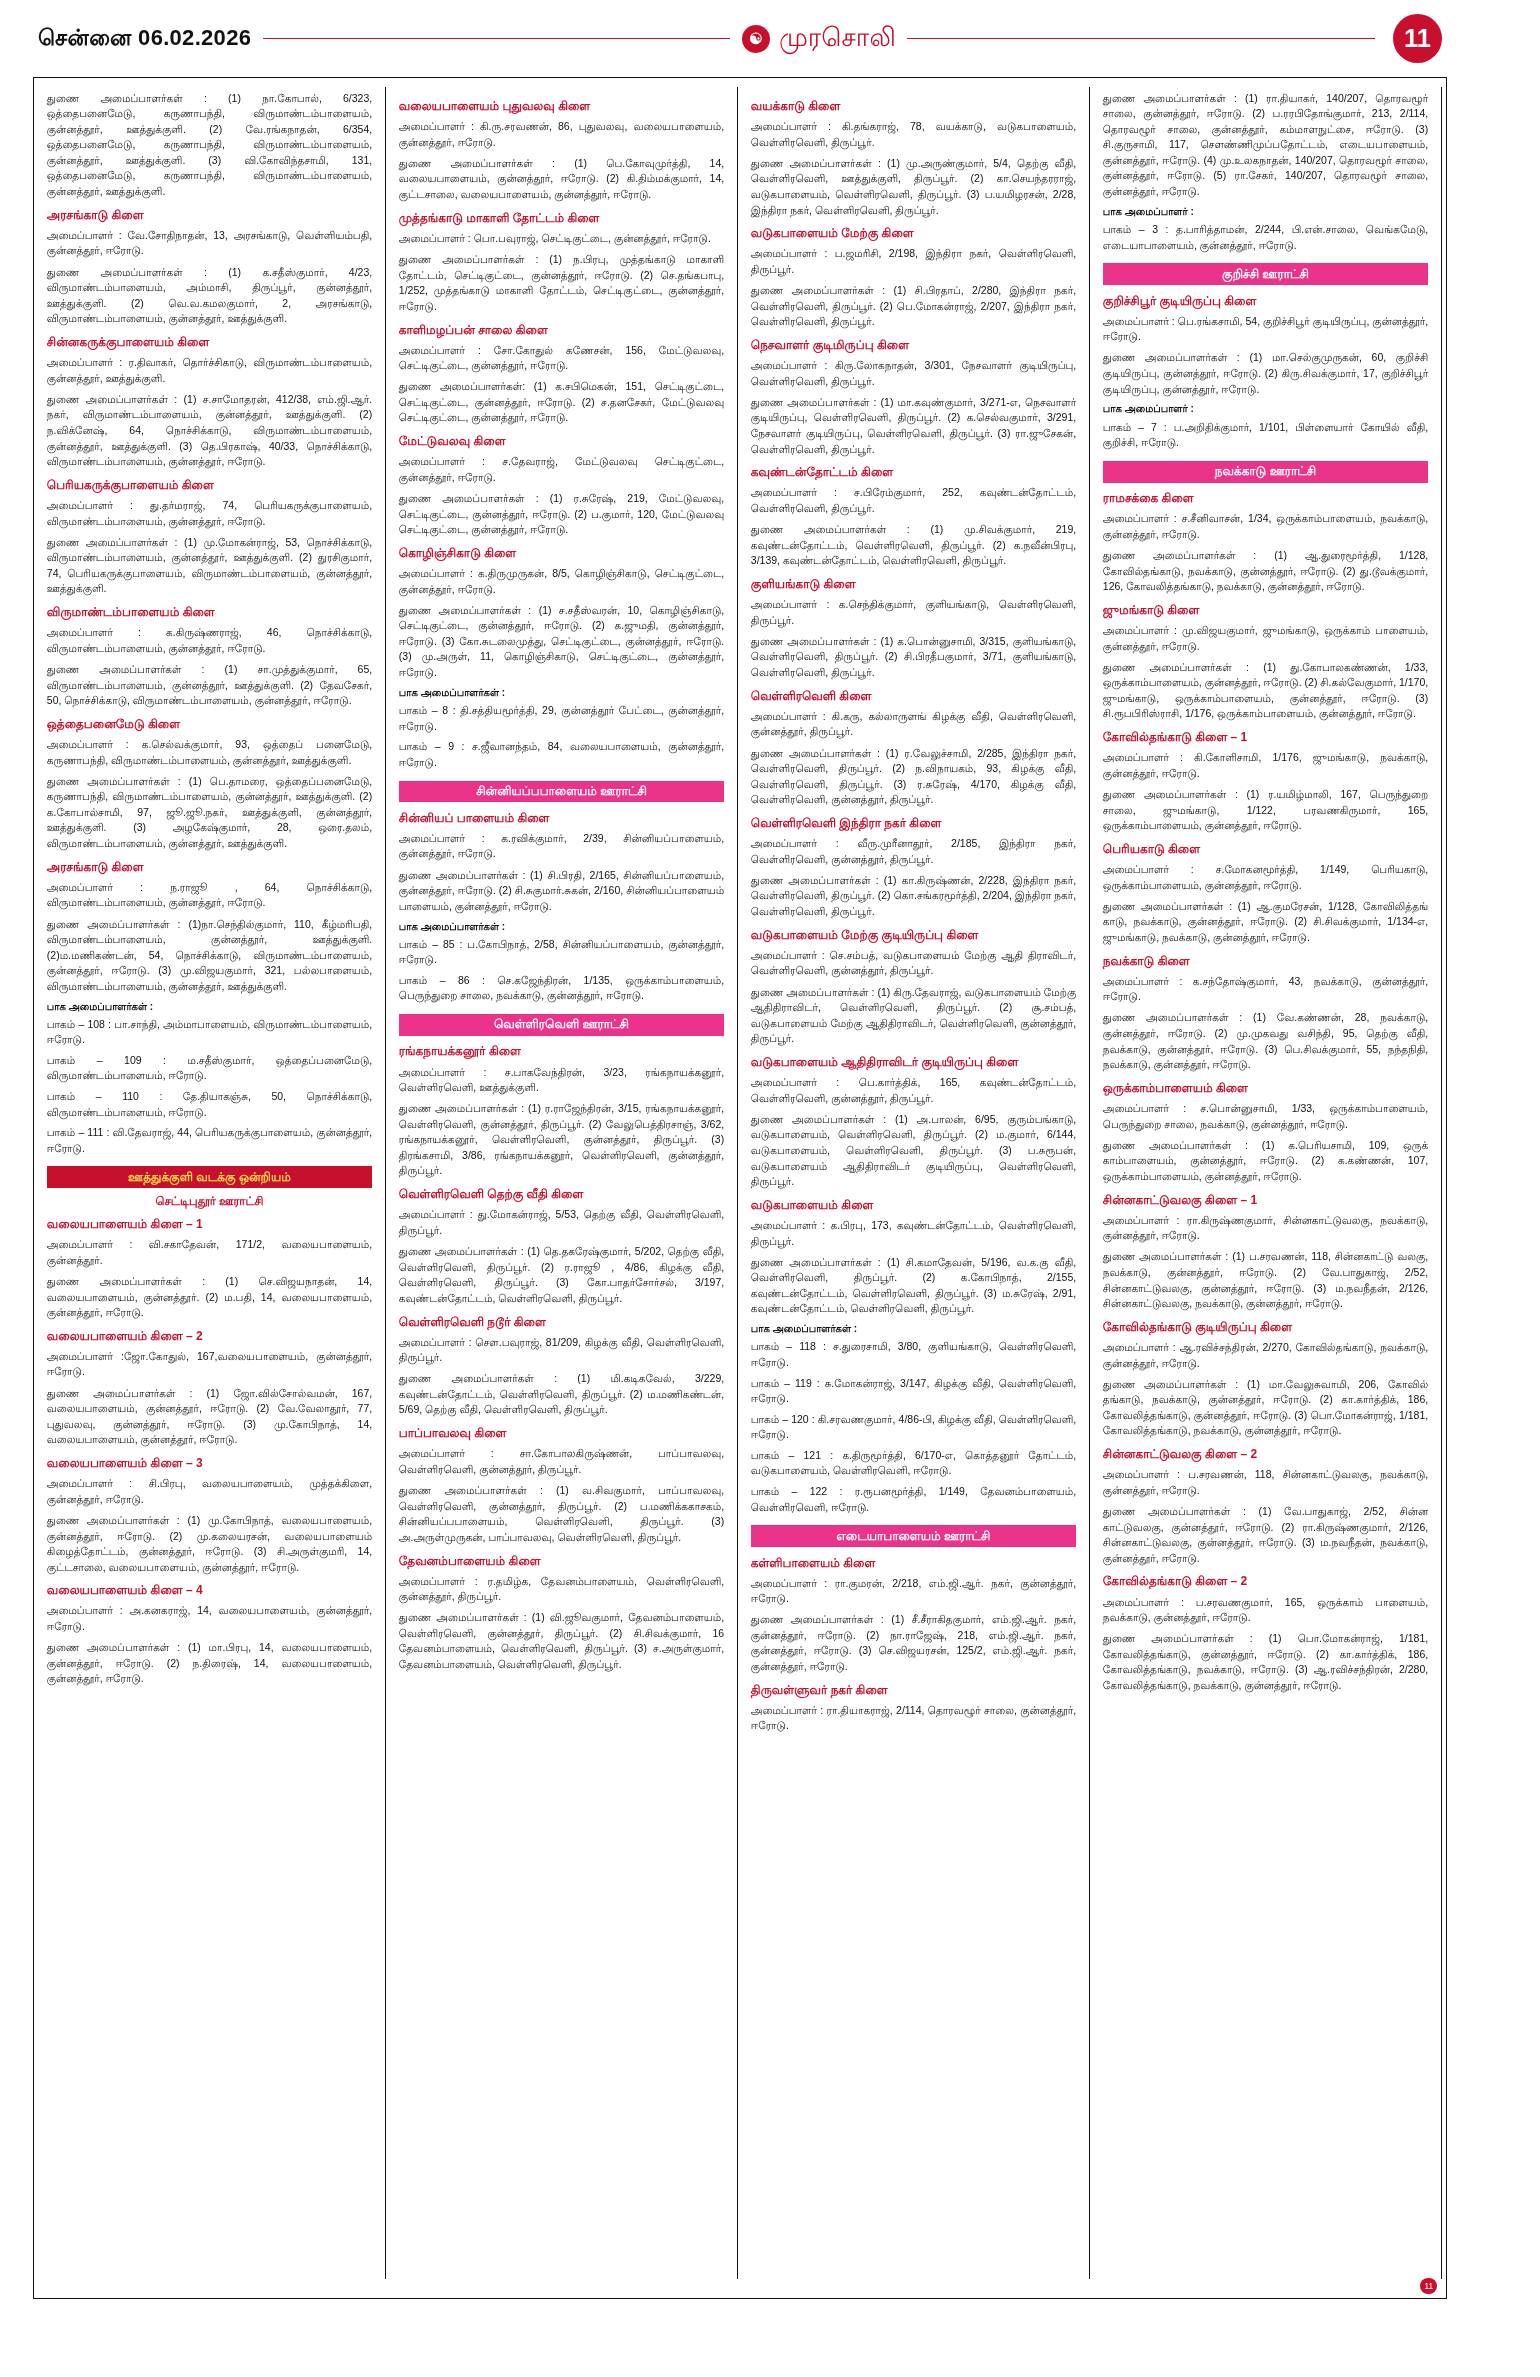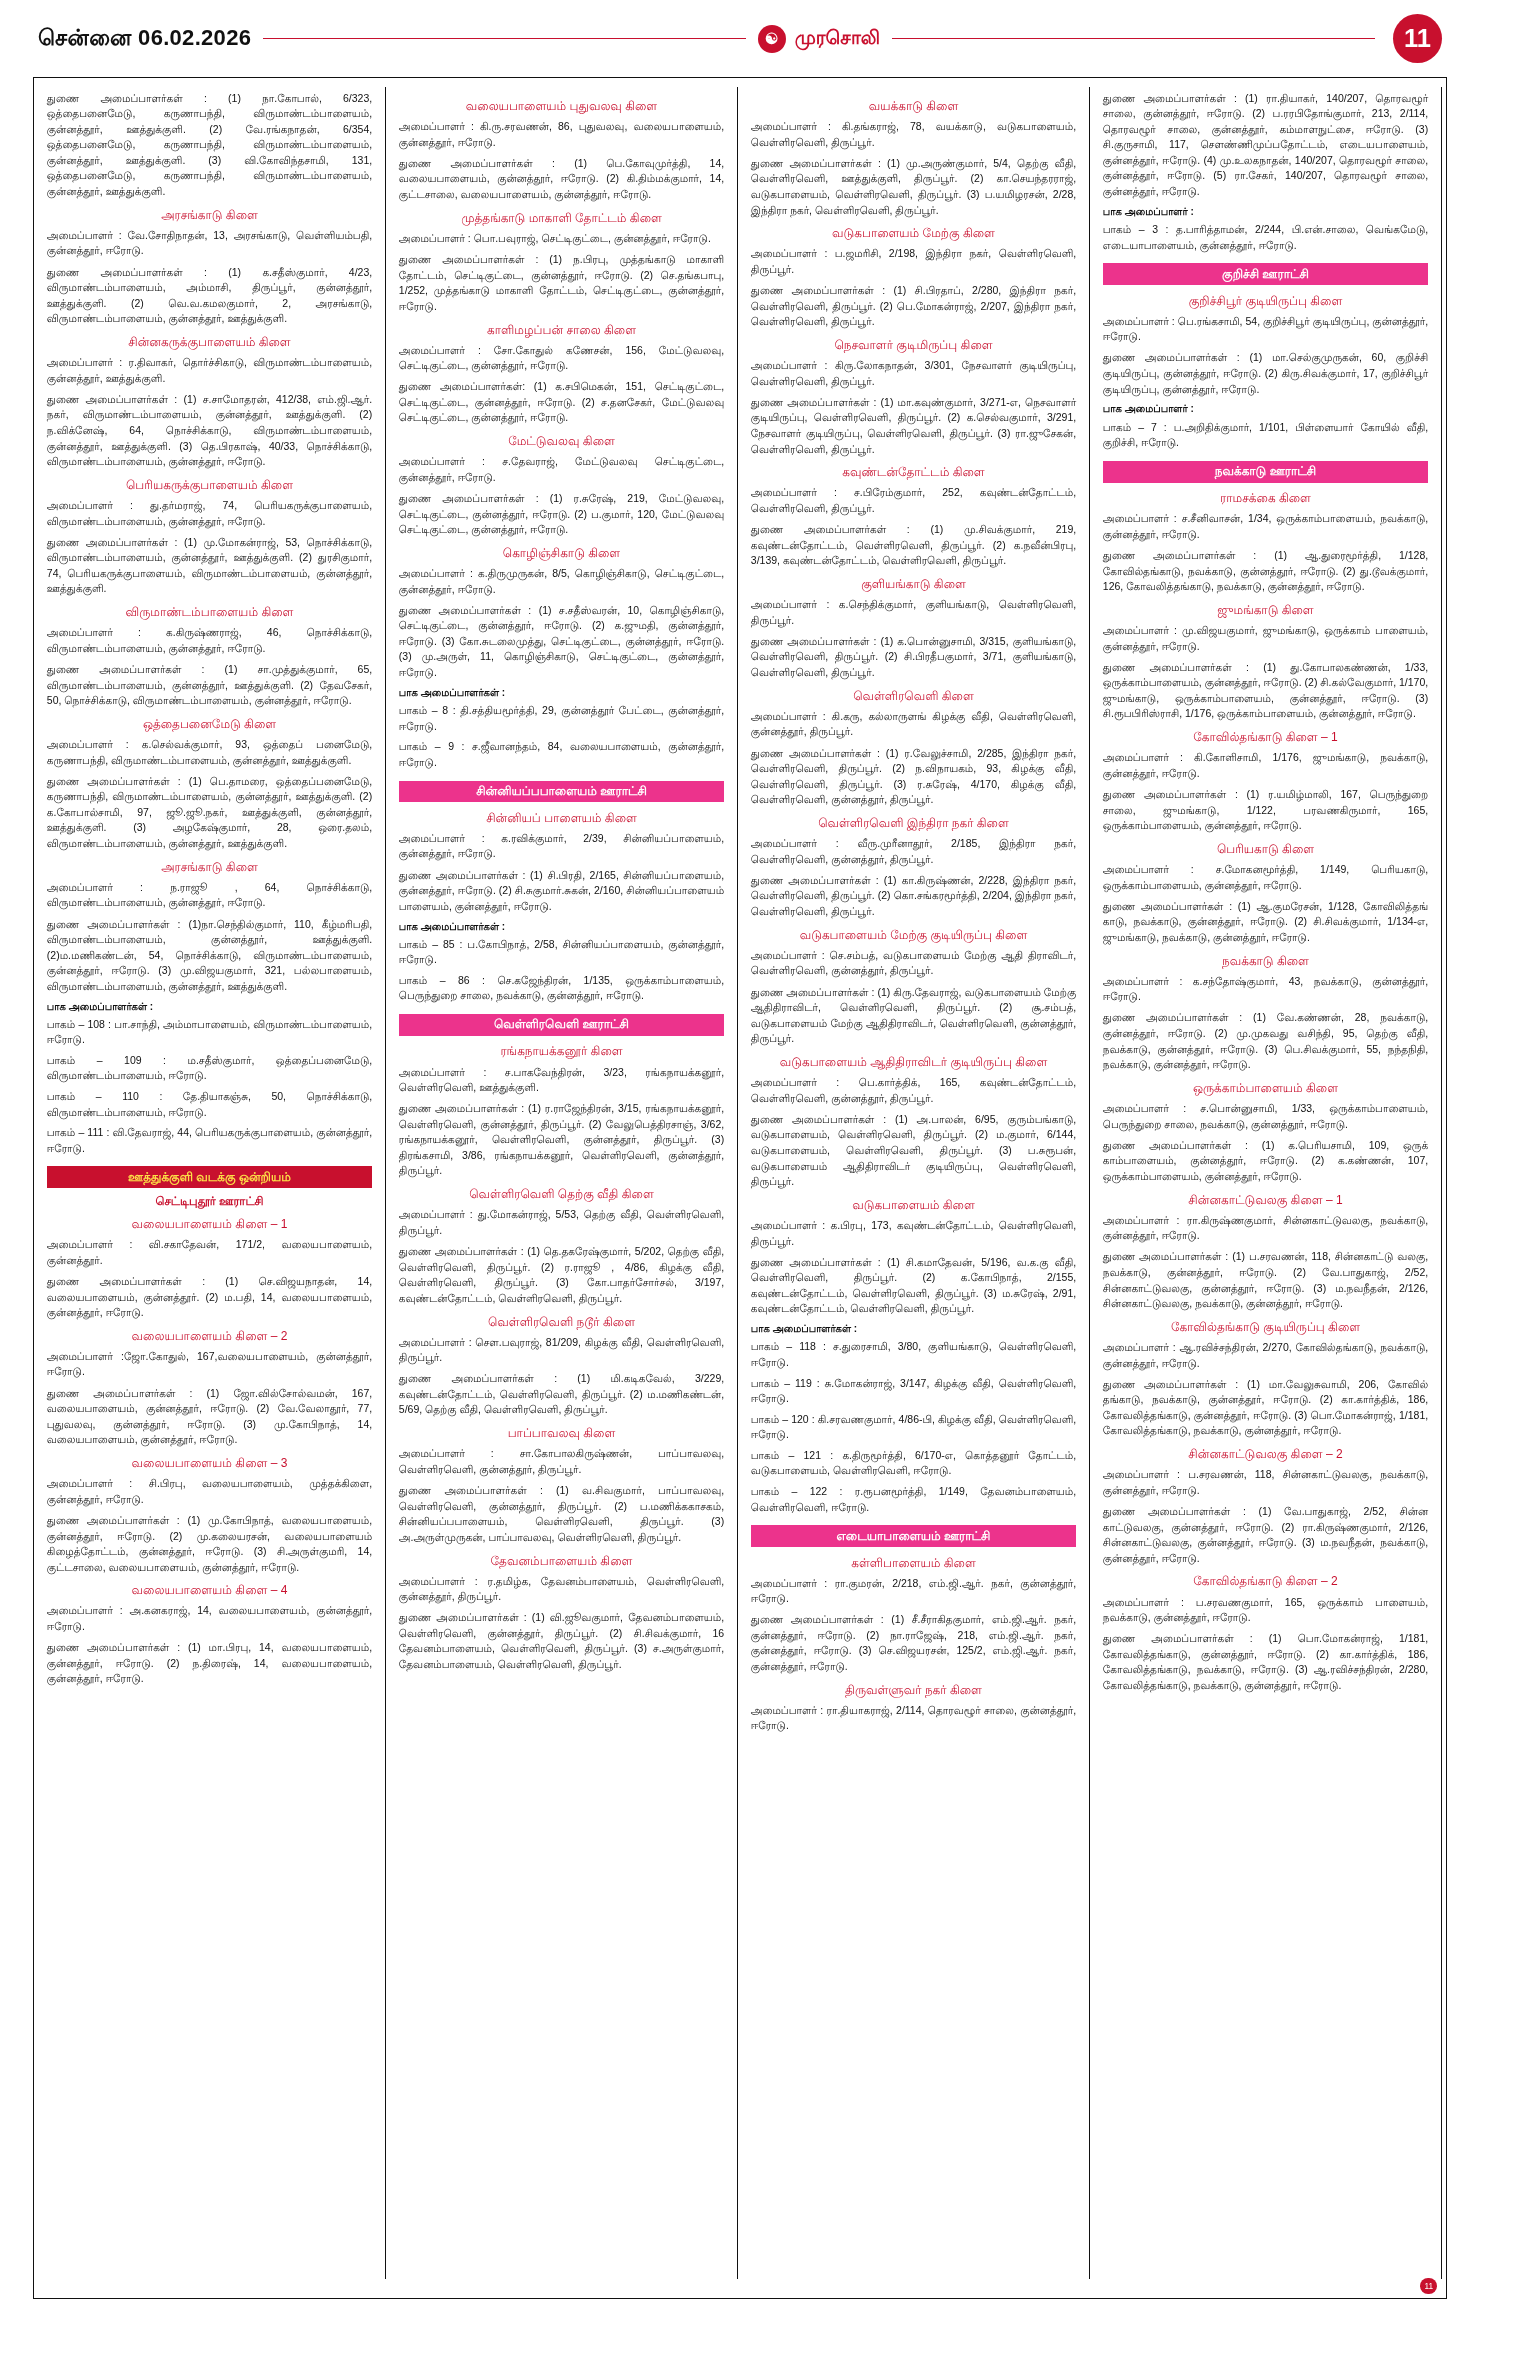--- a/index.html
+++ b/index.html
@@ -47,22 +47,22 @@
   .mh-logo {
     width: 28px; height: 28px;
     border-radius: 50%;
     background: #c8102e;
     color: #fff;
     display: flex; align-items:center; justify-content:center;
     font-size: 15.3px;
     font-weight: bold;
   }
   .mh-title {
-    font-size: 19px;
-    font-weight: bold;
+    font-size: 26px;
+    font-weight: normal;
     color: #c8102e;
   }
   .mh-page {
     width: 49px; height: 49px;
     border-radius: 50%;
     background: #c8102e;
     color: #fff;
     font-size: 25.5px;
     font-weight: bold;
     display:flex; align-items:center; justify-content:center;
@@ -89,23 +89,23 @@
   
   .para {
     font-size: 10.5px;
     line-height: 1.48;
     text-align: justify;
     margin: 0 0 5.7px 0;
     color: #111;
   }
 
   .h-branch {
-    text-align: center;
+    text-align: left;
     color: #c8102e;
-    font-weight: normal;
+    font-weight: bold;
     font-size: 12px;
     margin: 8.3px 0 5.1px 0;
     line-height: 1.25;
   }
   .h-union {
     text-align: center;
     font-weight: bold;
     font-size: 12px;
     color: #fde047;
     background: #c8102e;

